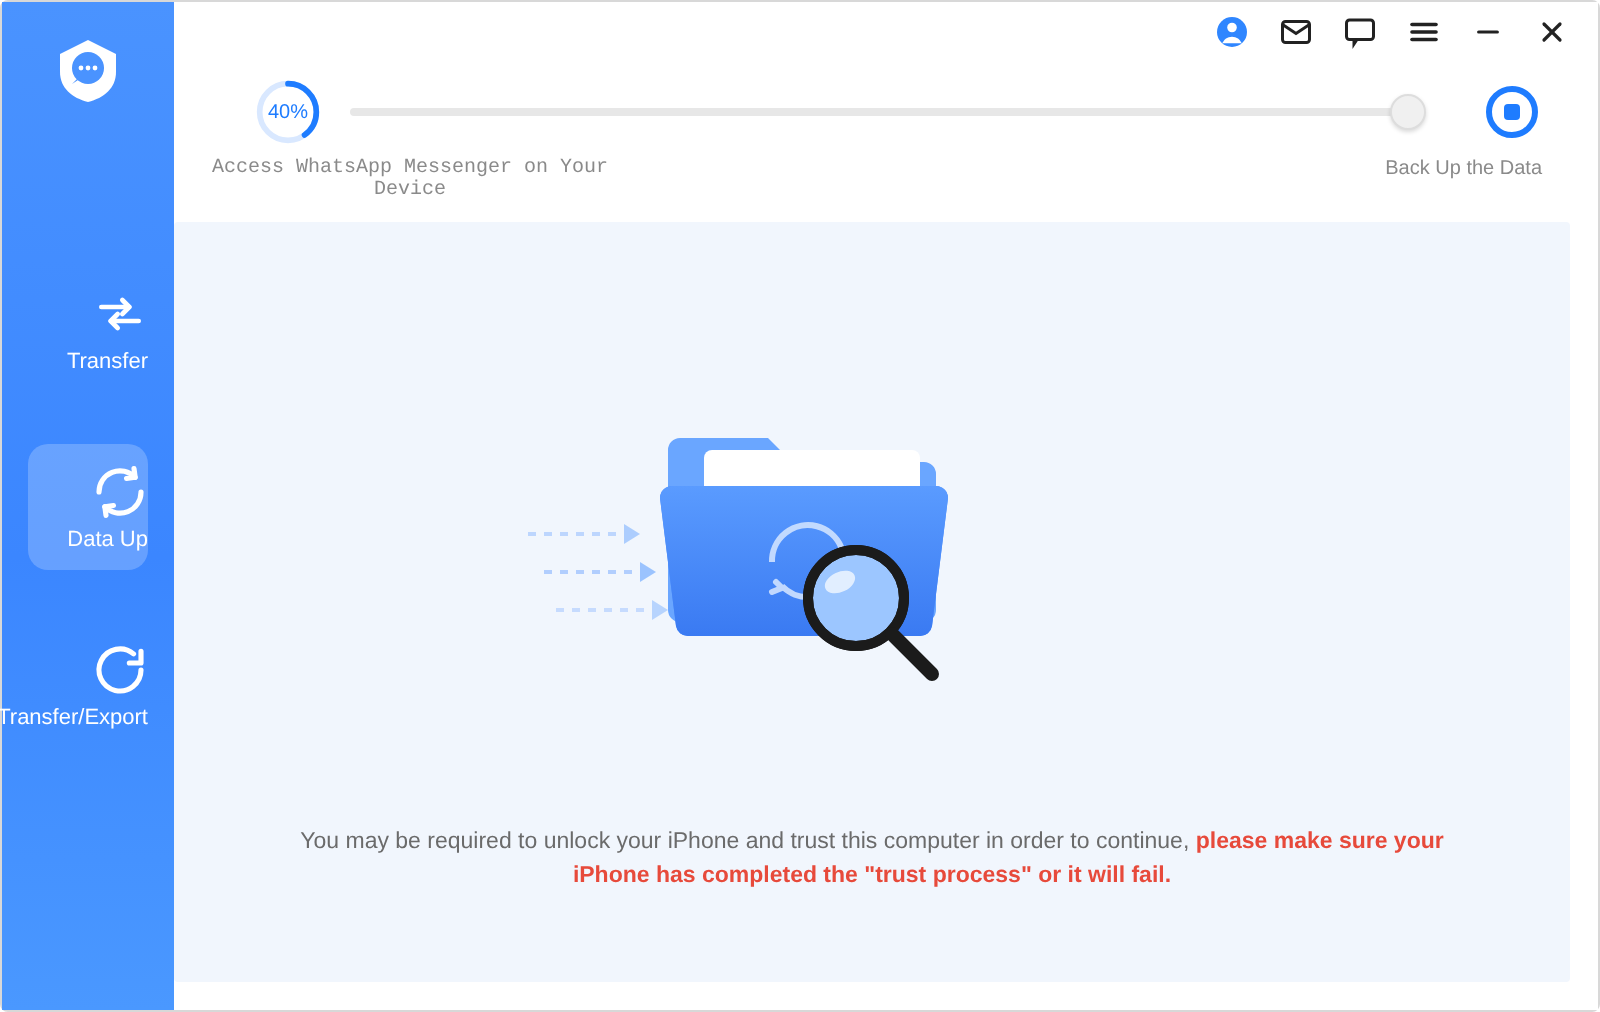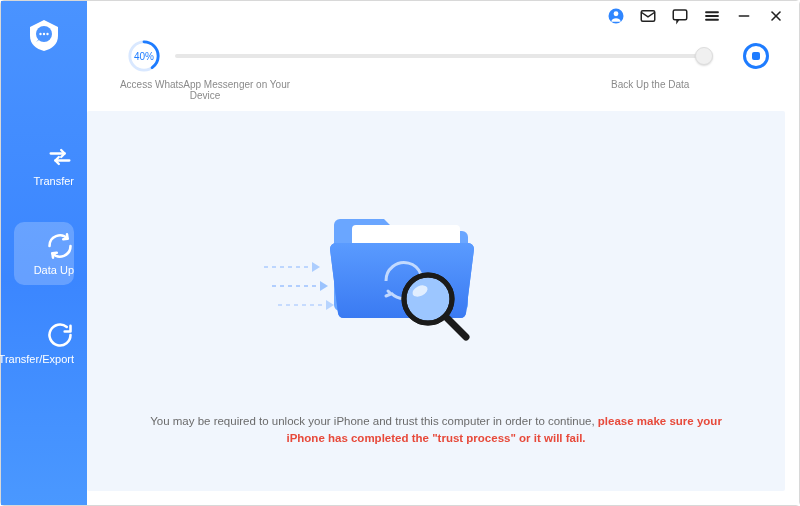--- a/index.html
+++ b/index.html
@@ -92,22 +92,22 @@
     display: flex; align-items: center; justify-content: center;
     cursor: pointer;
     margin-left: 26px;
   }
   .stop-btn .sq { width: 8px; height: 8px; background: #1e7cff; border-radius: 2px; }
   .step-labels {
     display: flex; justify-content: space-between;
     padding: 0 28px 6px 18px;
     font-size: 10px; color: #8a8a8a;
   }
-  .step-labels .left { width: 200px; text-align: center; }
-  .step-labels .right { width: 160px; text-align: left; }
+  .step-labels .left { width: 200px; text-align: center; font-family: Liberation Mono, monospace; }
+  .step-labels .right { width: 160px; text-align: right; }
   
   .content {
     flex: 1;
     margin: 4px 14px 14px 0;
     background: #f1f6fd;
     border-radius: 2px;
     display: flex; flex-direction: column; align-items: center;
     padding-top: 80px;
     position: relative;
   }

